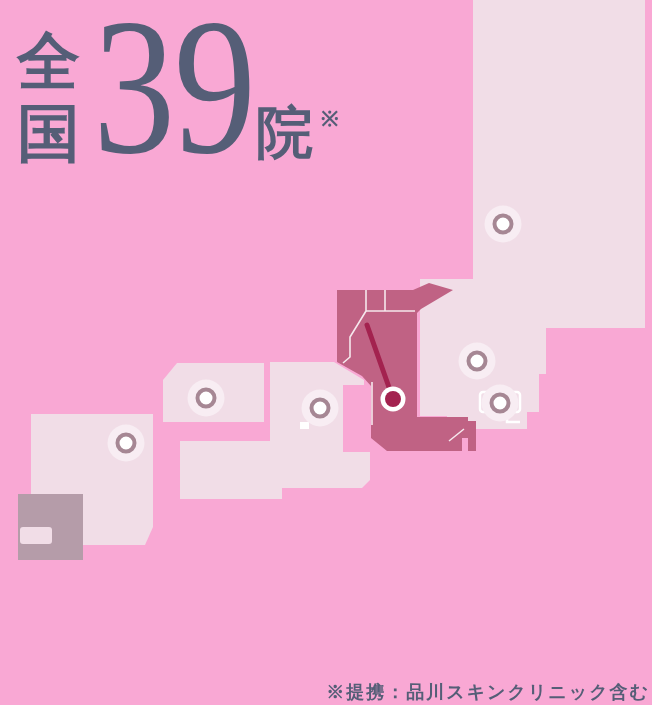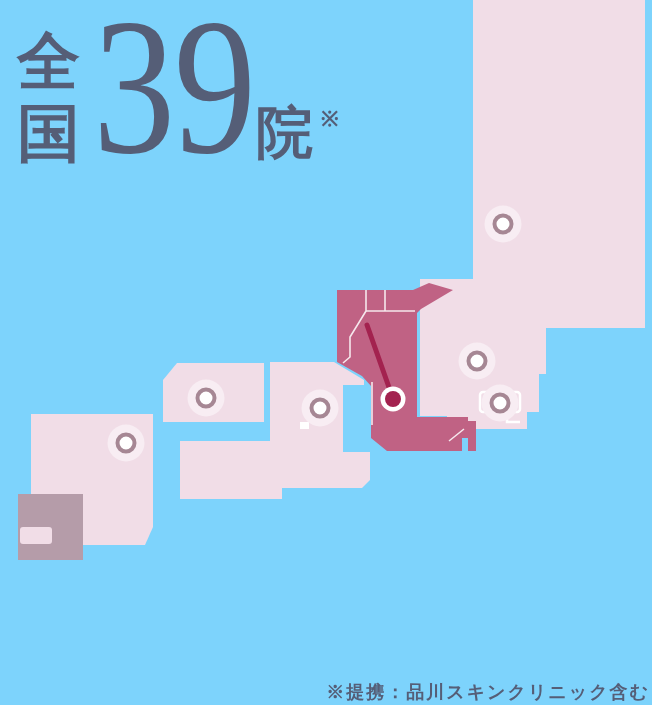--- a/index.html
+++ b/index.html
@@ -1,19 +1,19 @@
 <!DOCTYPE html>
 <html style="--c-ink: #555e77; --c-pink: #f1dde7; --c-halo: #f8edf3; --c-ring: #a68794; --c-magenta: #c06284; --c-crimson: #a3224f; --c-gray: #b59ca9;"><head>
 <meta charset="utf-8">
 <style>
   html,body{margin:0;padding:0;background:#ffffff;}
   .stage{
     position:relative;
     width:652px;height:705px;
-    background:#7dd3fc;
+    background:#f9a8d4;
     overflow:hidden;
     font-family:"Liberation Sans","DejaVu Sans",sans-serif;
   }
   .map-svg{position:absolute;left:0;top:0;}
 
   
   .blk{fill:var(--c-pink);}
   .gray{fill:var(--c-gray);}
   .hl{fill:var(--c-magenta);}
   .hairline{stroke:#ffffff;stroke-width:1.6;fill:none;opacity:.85;}

